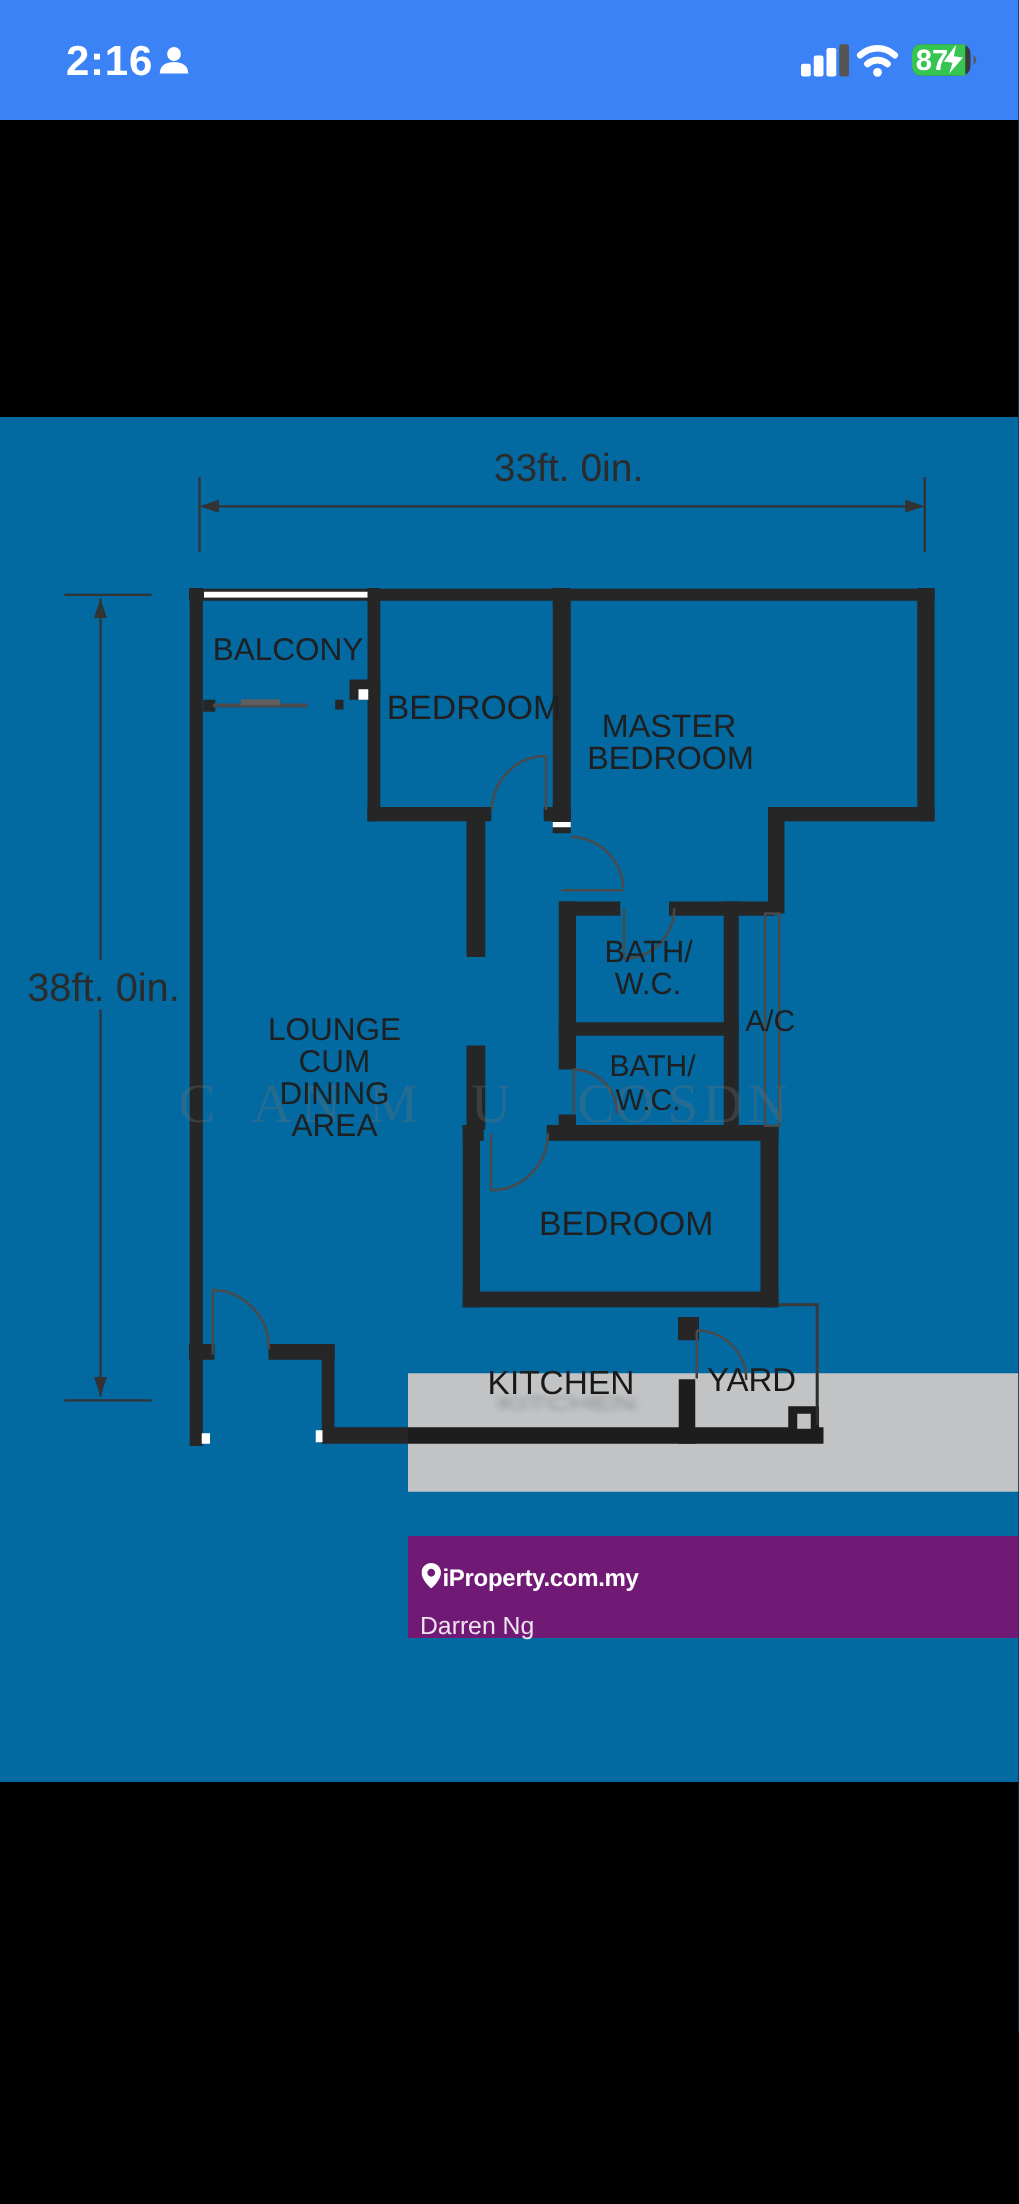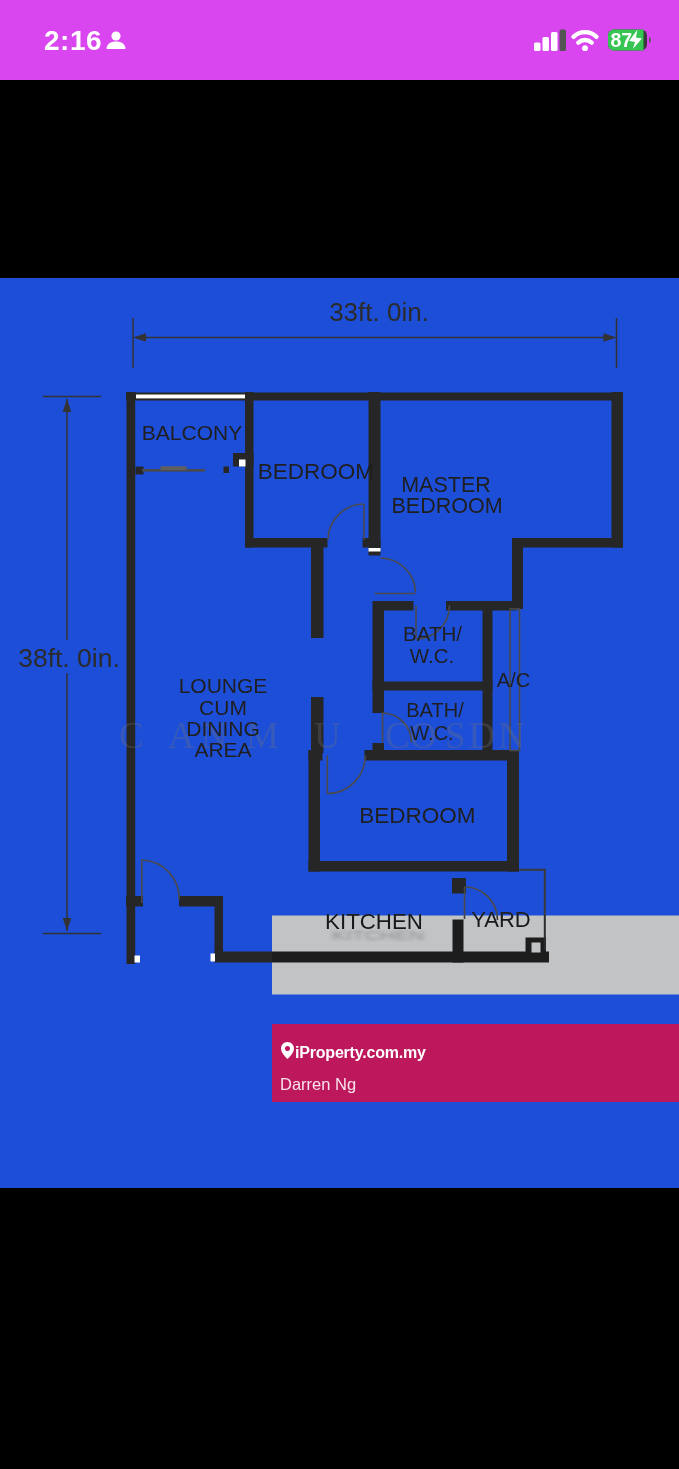--- a/index.html
+++ b/index.html
@@ -3,21 +3,21 @@
 <meta charset="utf-8">
 <style>
   html,body{margin:0;padding:0;}
   body{width:679px;height:1469px;background:#000;position:relative;overflow:hidden;
        font-family:"Liberation Sans", sans-serif;}
   .abs{position:absolute;}
 </style>
 </head>
 <body>
 
-<div class="abs" style="left:0;top:0;width:679px;height:80px;background:#d946ef;">
+<div class="abs" style="left:0;top:0;width:679px;height:80px;background:#3b82f6;">
 
   <div class="abs" style="left:44px;top:25px;font-size:28px;font-weight:700;color:#fff;letter-spacing:0.5px;">2:16</div>
 
   <svg class="abs" style="left:104px;top:28px;" width="26" height="26" viewBox="0 0 26 26">
     <circle cx="12" cy="8" r="4.6" fill="#fff"></circle>
     <path d="M2.5 21 C2.5 15.8 6.8 13.4 12 13.4 C17.2 13.4 21.5 15.8 21.5 21 Z" fill="#fff"></path>
   </svg>
 
   <svg class="abs" style="left:528px;top:24px;" width="130" height="32" viewBox="0 0 130 32">
 
@@ -33,21 +33,21 @@
     </g>
 
     <rect x="80" y="5.5" width="39" height="21" rx="6" fill="#3a3a3c"></rect>
     <path d="M86 5.5 L115.5 5.5 L115.5 26.5 L86 26.5 C82.7 26.5 80 23.8 80 20.5 L80 11.5 C80 8.2 82.7 5.5 86 5.5 Z" fill="#36c452"></path>
     <text x="82.5" y="22.5" font-size="19.5" font-weight="700" fill="#fff" font-family="Liberation Sans">87</text>
     <path d="M109.5 5.6 L101.2 17.0 L107.0 17.9 L104.8 25.0 L114.0 14.4 L107.9 13.5 Z" fill="#fff"></path>
     <path d="M121 13 C123.4 13.8 123.4 18.2 121 19 Z" fill="#5a5a5a"></path>
   </svg>
 </div>
 
-<div class="abs" style="left:0;top:278px;width:679px;height:910px;background:#1d4ed8;">
+<div class="abs" style="left:0;top:278px;width:679px;height:910px;background:#0369a1;">
 <svg width="679" height="910" viewBox="0 278 679 910" style="filter:blur(0.4px);">
   <g>
 
   <text x="379" y="320.5" font-size="26" fill="#2b2b2b" text-anchor="middle" font-family="Liberation Sans">33ft. 0in.</text>
 
   <g stroke="#333" stroke-width="1.5" fill="#333">
     <line x1="133" y1="318" x2="133" y2="368"></line>
     <line x1="616.5" y1="318" x2="616.5" y2="368"></line>
     <line x1="136" y1="337.5" x2="613" y2="337.5"></line>
     <path d="M133 337.5 l13 -4.3 l0 8.6 Z" stroke="none"></path>
@@ -229,21 +229,21 @@
     <text x="378" y="941" font-size="21" opacity="0.3" style="filter:blur(2.8px);" transform="scale(1,0.62) translate(0,575)">KITCHEN</text>
 
     <text x="501" y="927" font-size="22">YARD</text>
   </g>
 
   <rect x="272" y="915.5" width="407" height="79" fill="#c1c3c5" style="mix-blend-mode:multiply"></rect>
   </g>
 </svg>
 </div>
 
-<div class="abs" style="left:272px;top:1024px;width:407px;height:78px;background:#be185d;">
+<div class="abs" style="left:272px;top:1024px;width:407px;height:68px;background:#701a75;">
 
   <svg class="abs" style="left:9px;top:18px;" width="13" height="17" viewBox="0 0 13 17">
     <path d="M6.5 0 C2.9 0 0 2.9 0 6.5 C0 11.4 6.5 17 6.5 17 C6.5 17 13 11.4 13 6.5 C13 2.9 10.1 0 6.5 0 Z M6.5 9.1 C5.1 9.1 3.9 7.9 3.9 6.5 C3.9 5.1 5.1 3.9 6.5 3.9 C7.9 3.9 9.1 5.1 9.1 6.5 C9.1 7.9 7.9 9.1 6.5 9.1 Z" fill="#fff"></path>
   </svg>
 
   <div class="abs" style="left:23px;top:19.5px;font-size:16px;font-weight:700;color:#fff;letter-spacing:-0.2px;">iProperty.com.my</div>
 
   <div class="abs" style="left:8px;top:51px;font-size:16.5px;color:rgba(255,255,255,0.88);text-align:center;">Darren Ng</div>
 </div>
 

